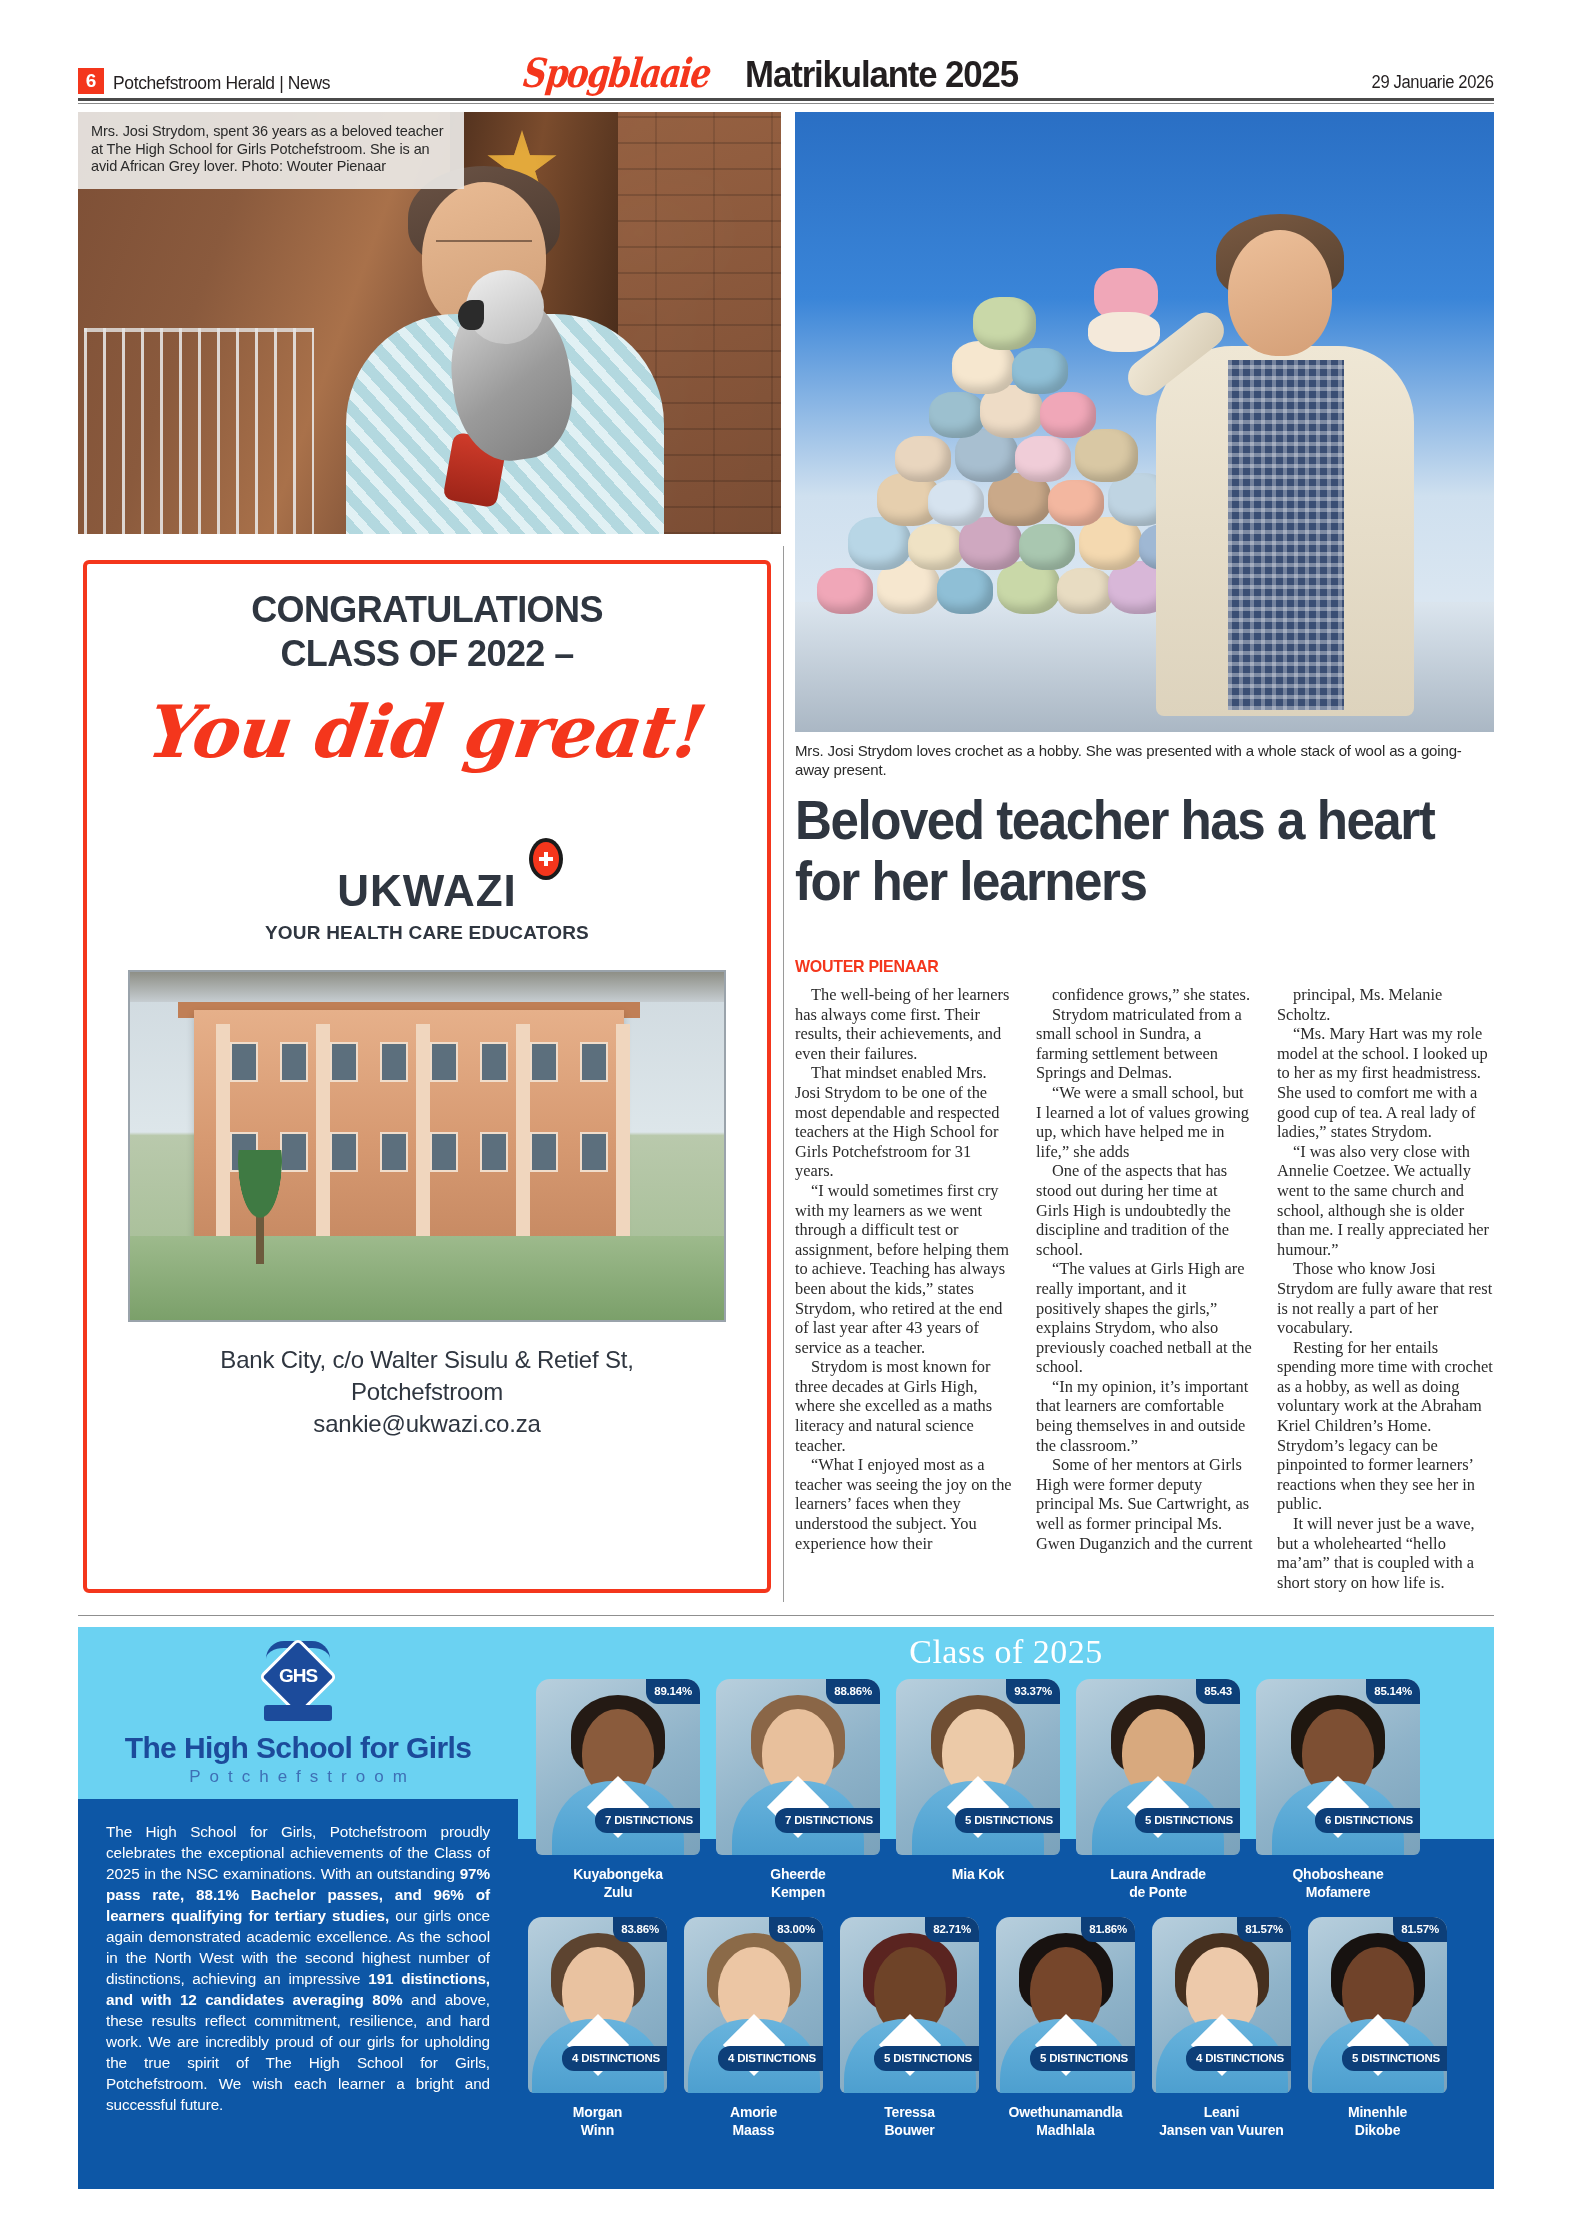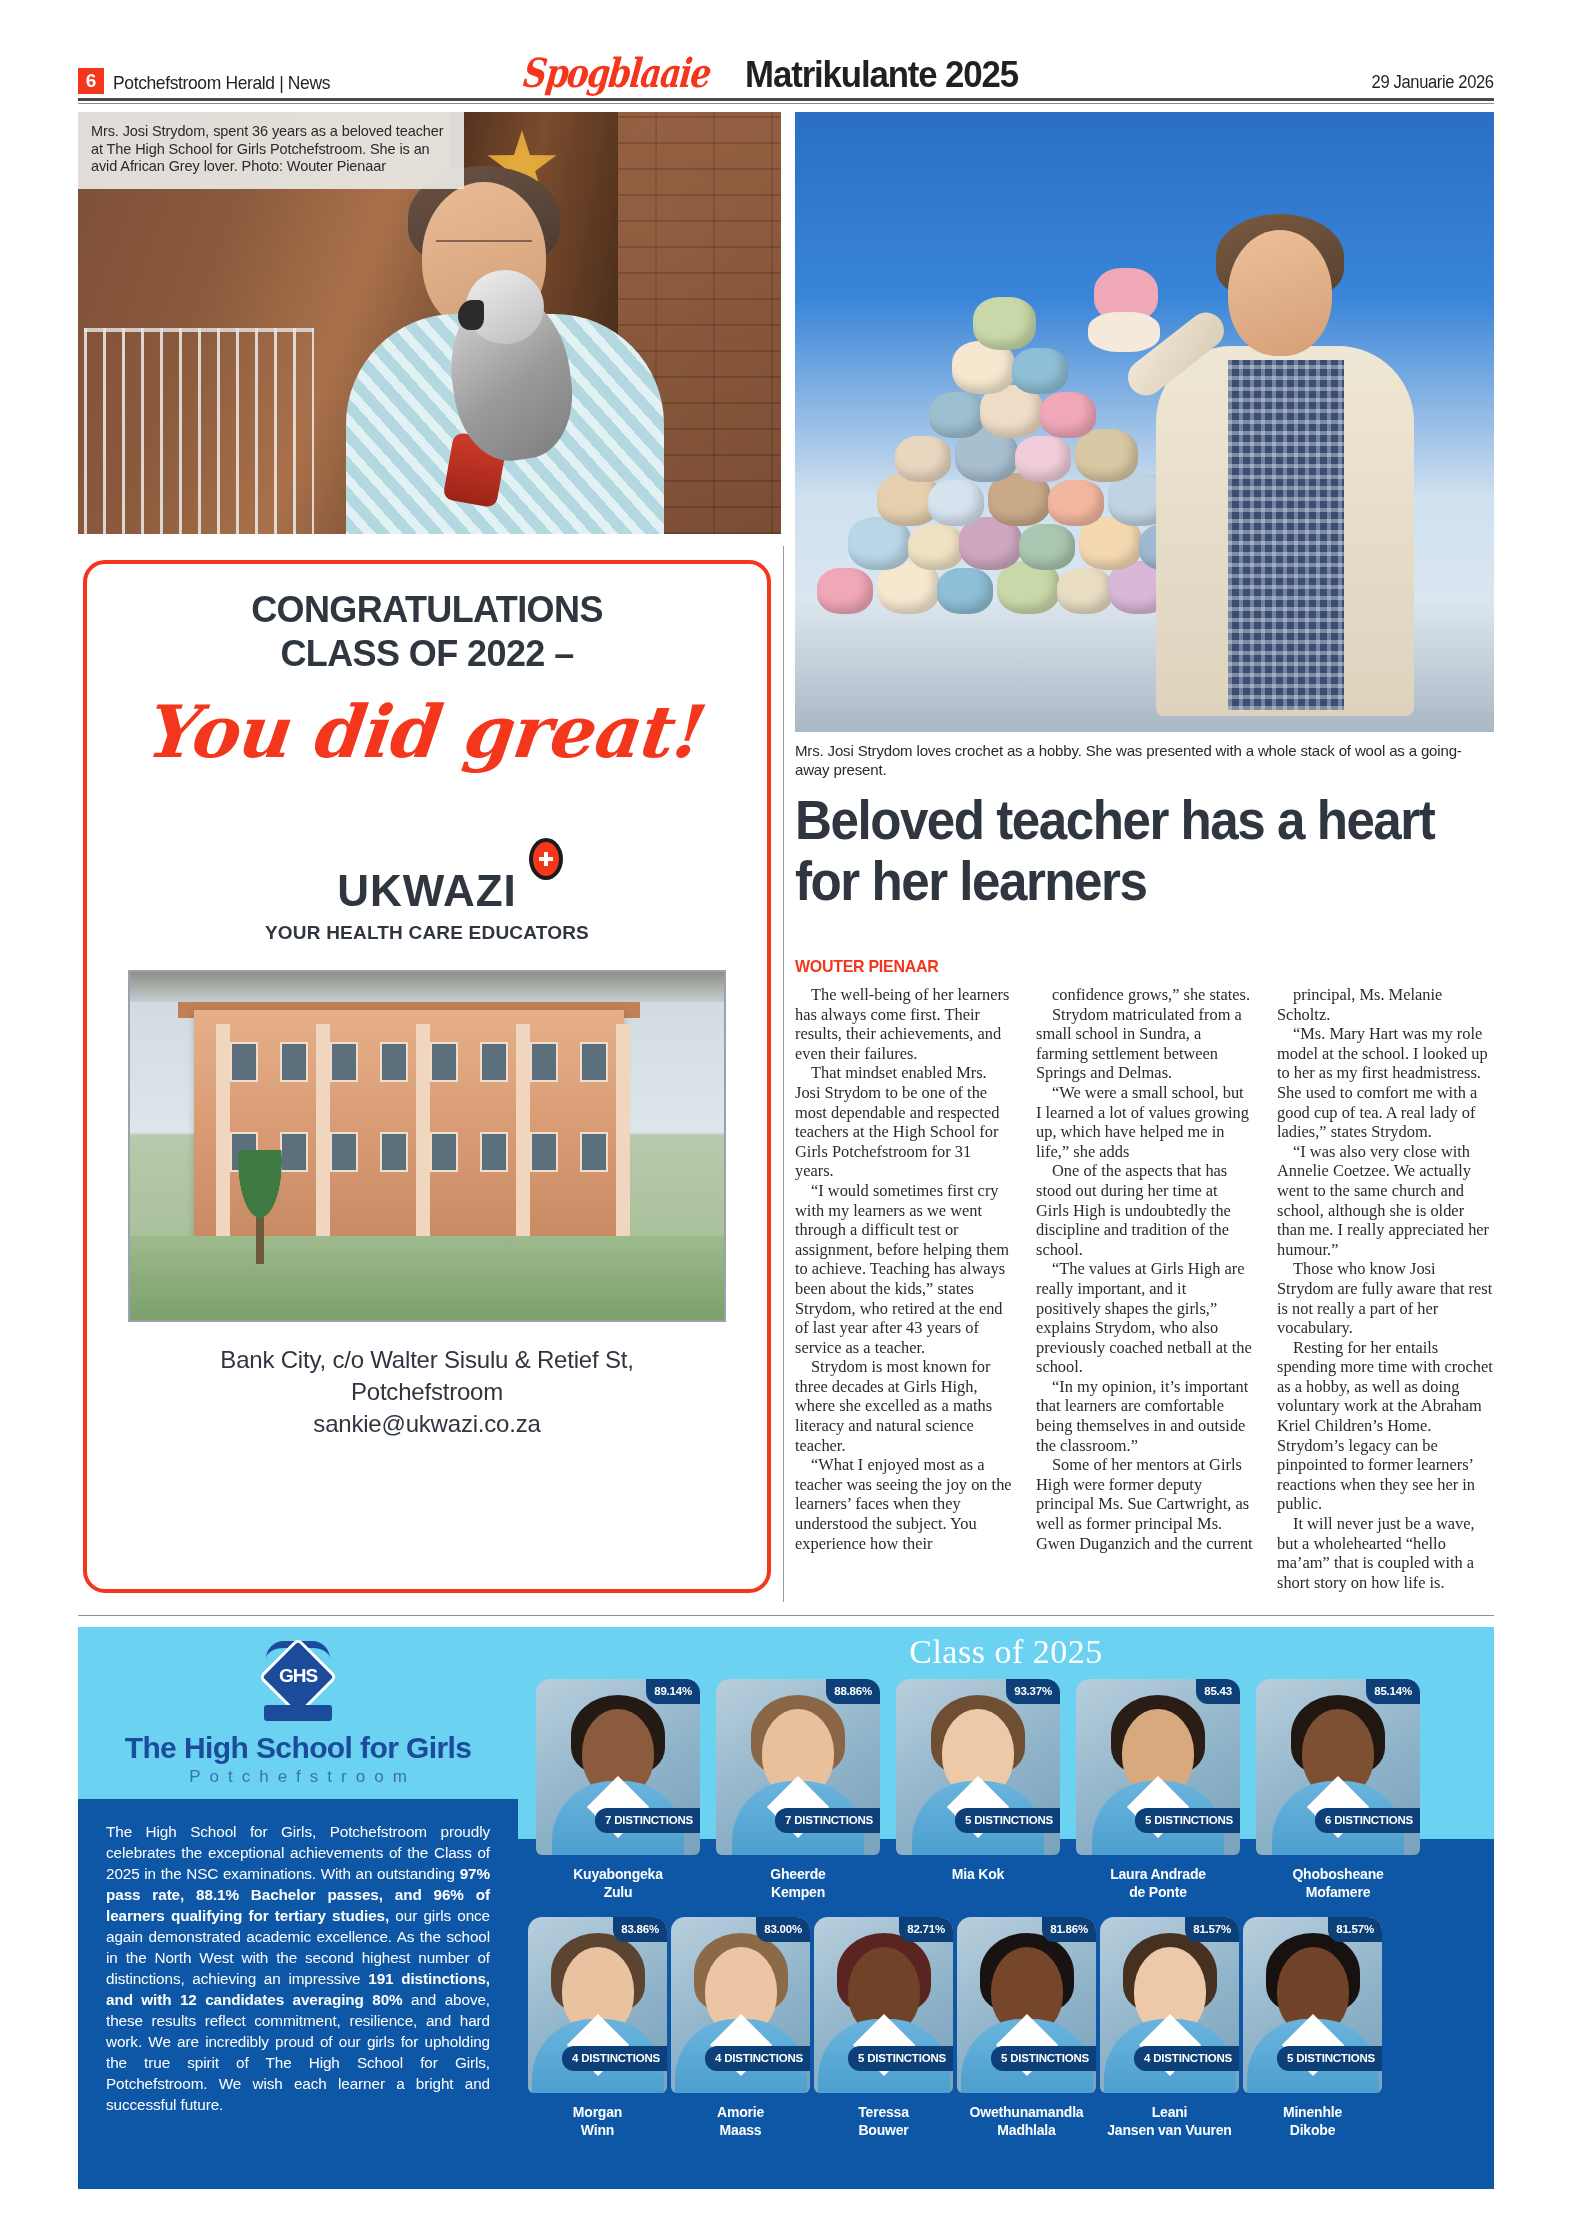--- a/index.html
+++ b/index.html
@@ -268,21 +268,21 @@
     color: #2a2a2a;
     letter-spacing: -0.15px;
   }
 
   
   .ad-ukwazi {
     position: absolute;
     left: 83px; top: 560px;
     width: 688px; height: 1033px;
     border: 4px solid #f4361c;
-    border-radius: 22px;
+    border-radius: 6px;
     box-sizing: border-box;
     background: #ffffff;
     text-align: center;
   }
   .ad-congrats {
     margin-top: 24px;
     font-size: 36px;
     font-weight: bold;
     color: #2f3640;
     letter-spacing: -0.6px;
@@ -556,21 +556,21 @@
     display: flex;
     gap: 16px;
   }
   #row-top { left: 18px; top: 52px; }
   #row-bottom { left: 18px; top: 290px; }
   .student {
     width: 164px;
     position: relative;
   }
   #row-bottom .student { width: 139px; }
-  #row-bottom { gap: 4px; left: 10px; }
+  #row-bottom { gap: 17px; left: 10px; }
   .portrait {
     position: relative;
     width: 100%;
     height: 176px;
     border-radius: 14px 14px 6px 6px;
     overflow: hidden;
     background: linear-gradient(150deg,#b8cfdd,#8fb3c9 55%, #7aa2bb);
   }
   #row-bottom .portrait { height: 176px; }
   .portrait .p-hair {

